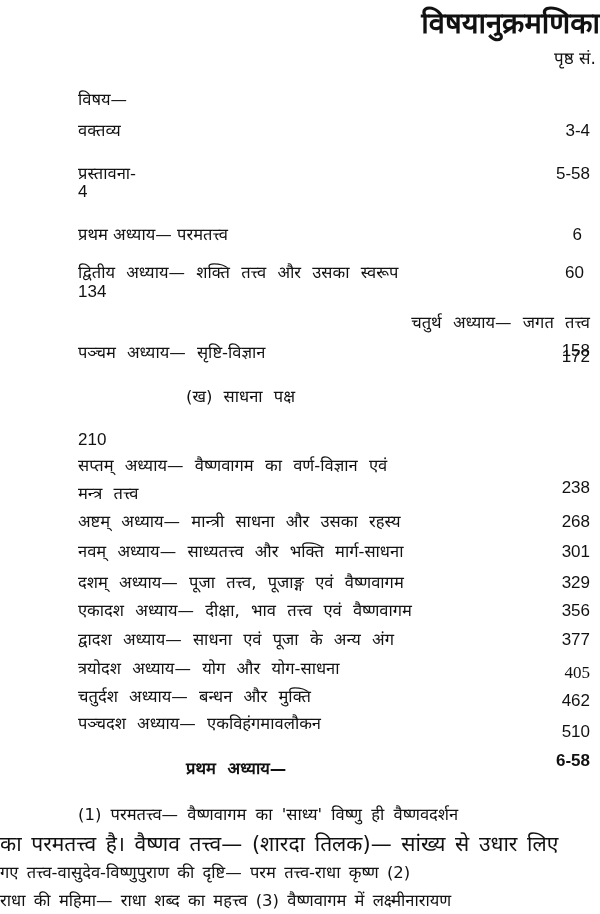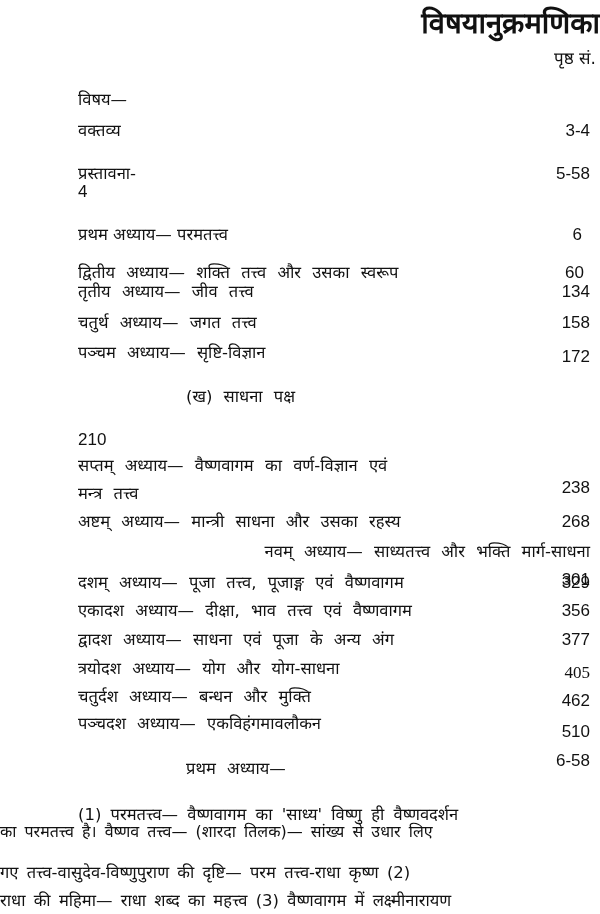--- a/index.html
+++ b/index.html
@@ -49,24 +49,23 @@
 
 <div class="row" style="top:221px;">
   <span class="label">प्रथम अध्याय— परमतत्त्व</span>
   <span class="page" style="margin-right:8px;">6</span>
 </div>
 <div class="row lbl-wide" style="top:248px;margin-top:11px;">
   <span class="label">द्वितीय अध्याय— शक्ति तत्त्व और उसका स्वरूप</span>
   <span class="page" style="margin-right:6px;">60</span>
 </div>
 <div class="row lbl-wide" style="top:278px;">
-  <span class="label">तृतीय अध्याय— जीव तत्त्व</span>
   <span class="page">134</span>
 </div>
-<div class="row lbl-wide" style="top:309px;">
+<div class="row lbl-wide" style="top:309px;flex-direction:column;">
   <span class="label">चतुर्थ अध्याय— जगत तत्त्व</span>
   <span class="page">158</span>
 </div>
 <div class="row lbl-wide" style="top:339px;">
   <span class="label">पञ्चम अध्याय— सृष्टि-विज्ञान</span>
   <span class="page" style="position:relative; top:4px;">172</span>
 </div>
 
 <div class="row" style="top:383px;">
   <span class="label lbl-wide" style="padding-left:108px; font-weight:normal;">(ख) साधना पक्ष</span>
@@ -80,21 +79,21 @@
   <span class="page"></span>
 </div>
 <div class="row lbl-wide" style="top:480px;">
   <span class="label">मन्त्र तत्त्व</span>
   <span class="page" style="position:relative; top:-6px;">238</span>
 </div>
 <div class="row lbl-wide" style="top:508px;">
   <span class="label">अष्टम् अध्याय— मान्त्री साधना और उसका रहस्य</span>
   <span class="page">268</span>
 </div>
-<div class="row lbl-wide" style="top:538px;flex-direction:column;">
+<div class="row lbl-wide" style="top:538px;">
   <span class="label">नवम् अध्याय— साध्यतत्त्व और भक्ति मार्ग-साधना</span>
   <span class="page">301</span>
 </div>
 <div class="row lbl-wide" style="top:569px;">
   <span class="label">दशम् अध्याय— पूजा तत्त्व, पूजाङ्ग एवं वैष्णवागम</span>
   <span class="page">329</span>
 </div>
 <div class="row lbl-wide" style="top:597px;">
   <span class="label">एकादश अध्याय— दीक्षा, भाव तत्त्व एवं वैष्णवागम</span>
   <span class="page">356</span>
@@ -110,22 +109,22 @@
 <div class="row lbl-wide" style="top:683px;">
   <span class="label">चतुर्दश अध्याय— बन्धन और मुक्ति</span>
   <span class="page" style="position:relative; top:4px;">462</span>
 </div>
 <div class="row lbl-wide" style="top:710px;">
   <span class="label">पञ्चदश अध्याय— एकविहंगमावलौकन</span>
   <span class="page" style="position:relative; top:8px;text-align:center;">510</span>
 </div>
 
 <div class="row" style="top:755px;">
-  <span class="label lbl-wide" style="padding-left:108px; font-weight:normal;">प्रथम अध्याय—</span>
-  <span class="page" style="position:relative; top:-8px;">6-58</span>
+  <span class="label lbl-wide" style="padding-left:108px; font-weight:bold;">प्रथम अध्याय—</span>
+  <span class="page" style="position:relative; top:-8px;font-weight:bold;">6-58</span>
 </div>
 
 <div style="position:absolute; left:0; top:800px; width:512px; height:114px;">
   <div class="para-line" style="top:0; left:78px; word-spacing:4px; font-size:16.5px; line-height:30px;">(1) परमतत्त्व— वैष्णवागम का 'साध्य' विष्णु ही वैष्णवदर्शन</div>
-  <div class="para-line" style="top:17px; left:0; word-spacing:3px; font-size:16px; line-height:30px;">का परमतत्त्व है। वैष्णव तत्त्व— (शारदा तिलक)— सांख्य से उधार लिए</div>
+  <div class="para-line" style="top:29px; left:0; word-spacing:3px; font-size:21px; line-height:30px;">का परमतत्त्व है। वैष्णव तत्त्व— (शारदा तिलक)— सांख्य से उधार लिए</div>
   <div class="para-line" style="top:58px; left:0; word-spacing:3px; font-size:16.5px; line-height:30px;">गए तत्त्व-वासुदेव-विष्णुपुराण की दृष्टि— परम तत्त्व-राधा कृष्ण (2)</div>
   <div class="para-line" style="top:86px; left:0; word-spacing:3px; font-size:16.5px; line-height:30px;">राधा की महिमा— राधा शब्द का महत्त्व (3) वैष्णवागम में लक्ष्मीनारायण</div>
 </div>
 
 </body></html>

